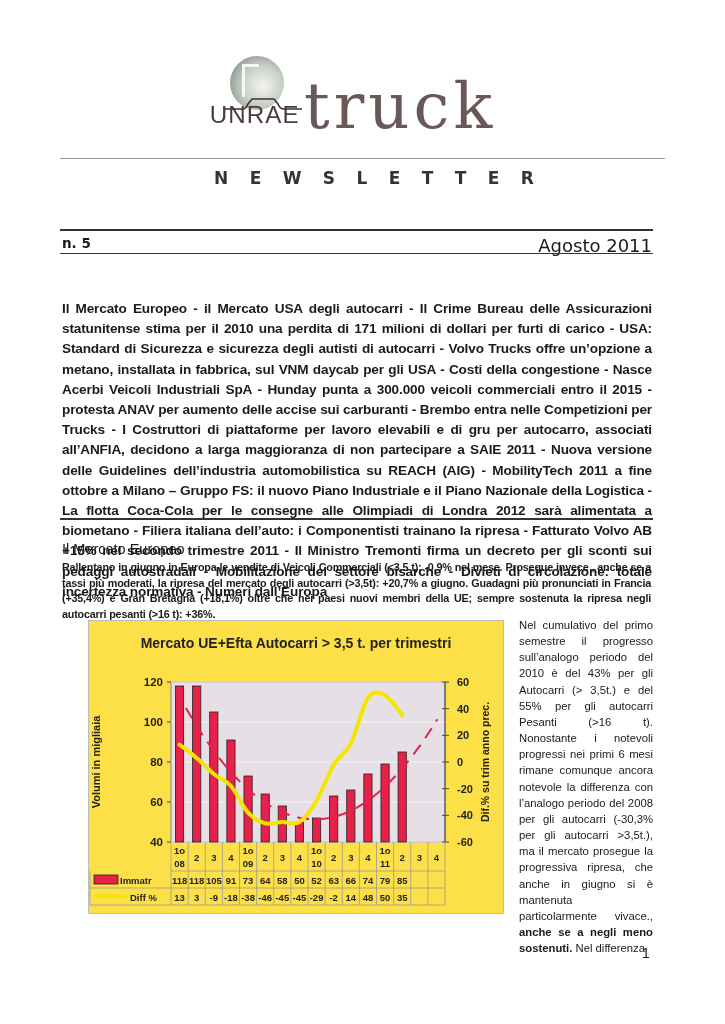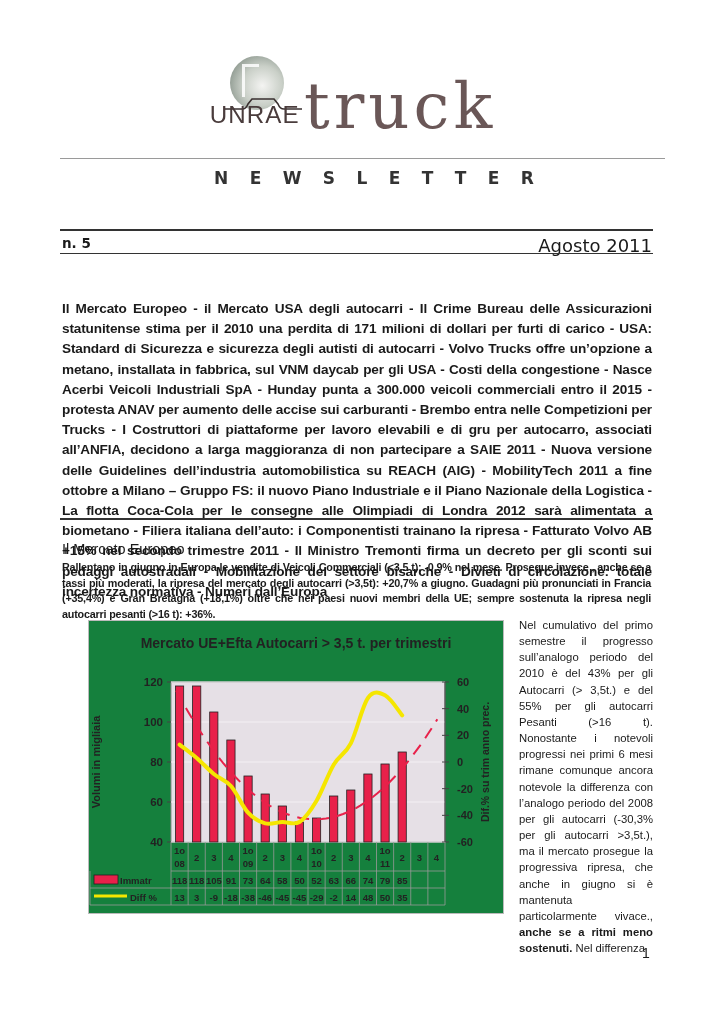--- a/index.html
+++ b/index.html
@@ -29,21 +29,21 @@
   .summary { position:absolute; left:62px; top:255px; width:590px; font-weight:bold; font-size:13.6px;
              line-height:20.2px; text-align:justify; letter-spacing:-0.15px;margin-top:44px; }
   .rule-bot { position:absolute; left:60px; top:518px; width:593px; height:2px; background:#333; }
 
   
   .section-title { position:absolute; left:62px; top:541px; font-size:14.5px; font-weight:normal; }
   .section-body { position:absolute; left:62px; top:560px; width:589px; font-size:10.8px; line-height:15.5px;
                   font-weight:bold; text-align:justify; letter-spacing:-0.2px; }
 
   
-  .chart-frame { position:absolute; left:88px; top:620px; width:414px; height:292px; border:1px solid #bbb; background:#15803d; }
+  .chart-frame { position:absolute; left:88px; top:620px; width:414px; height:292px; border:1px solid #bbb; background:#fde047; }
   .chart-title { position:absolute; left:0; width:100%; top:14px; text-align:center; font-weight:bold; font-size:14px; color:#222; }
   svg.chart { position:absolute; left:0; top:0; }
   .col-side { position:absolute; left:519px; top:617px; width:134px; font-size:11.3px; line-height:16.15px;
               text-align:justify; }
   .col-side .b { font-weight:bold; }
   .page-num { position:absolute; left:642px; top:945px; font-size:14px; }
 </style>
 </head>
 <body>
 
@@ -204,16 +204,16 @@
       <text x="244.6875" y="280" text-anchor="middle" font-size="9.5" font-weight="bold" fill="#222" font-family="Liberation Sans, sans-serif">-2</text>
       <text x="261.8125" y="280" text-anchor="middle" font-size="9.5" font-weight="bold" fill="#222" font-family="Liberation Sans, sans-serif">14</text>
       <text x="278.9375" y="280" text-anchor="middle" font-size="9.5" font-weight="bold" fill="#222" font-family="Liberation Sans, sans-serif">48</text>
       <text x="296.0625" y="280" text-anchor="middle" font-size="9.5" font-weight="bold" fill="#222" font-family="Liberation Sans, sans-serif">50</text>
       <text x="313.1875" y="280" text-anchor="middle" font-size="9.5" font-weight="bold" fill="#222" font-family="Liberation Sans, sans-serif">35</text>
     </svg>
 </div>
 
 <div class="col-side">
   <span>Nel cumulativo del primo semestre  il progresso sull’analogo periodo del 2010 è del 43% per gli Autocarri (&gt; 3,5t.) e del 55% per gli autocarri Pesanti (&gt;16 t). Nonostante i notevoli progressi nei primi 6 mesi rimane comunque ancora notevole la differenza con l’analogo periodo del 2008 per gli autocarri (-30,3% per gli autocarri &gt;3,5t.), ma il mercato prosegue la progressiva ripresa, che anche in giugno si è mantenuta particolarmente vivace.,</span>
-  <span class="b">anche se a ritmi meno sostenuti.</span><span> Nel differenza</span>
+  <span class="b">anche se a negli meno sostenuti.</span><span> Nel differenza</span>
 </div>
 
 <div class="page-num">1</div>
 
 </body></html>

